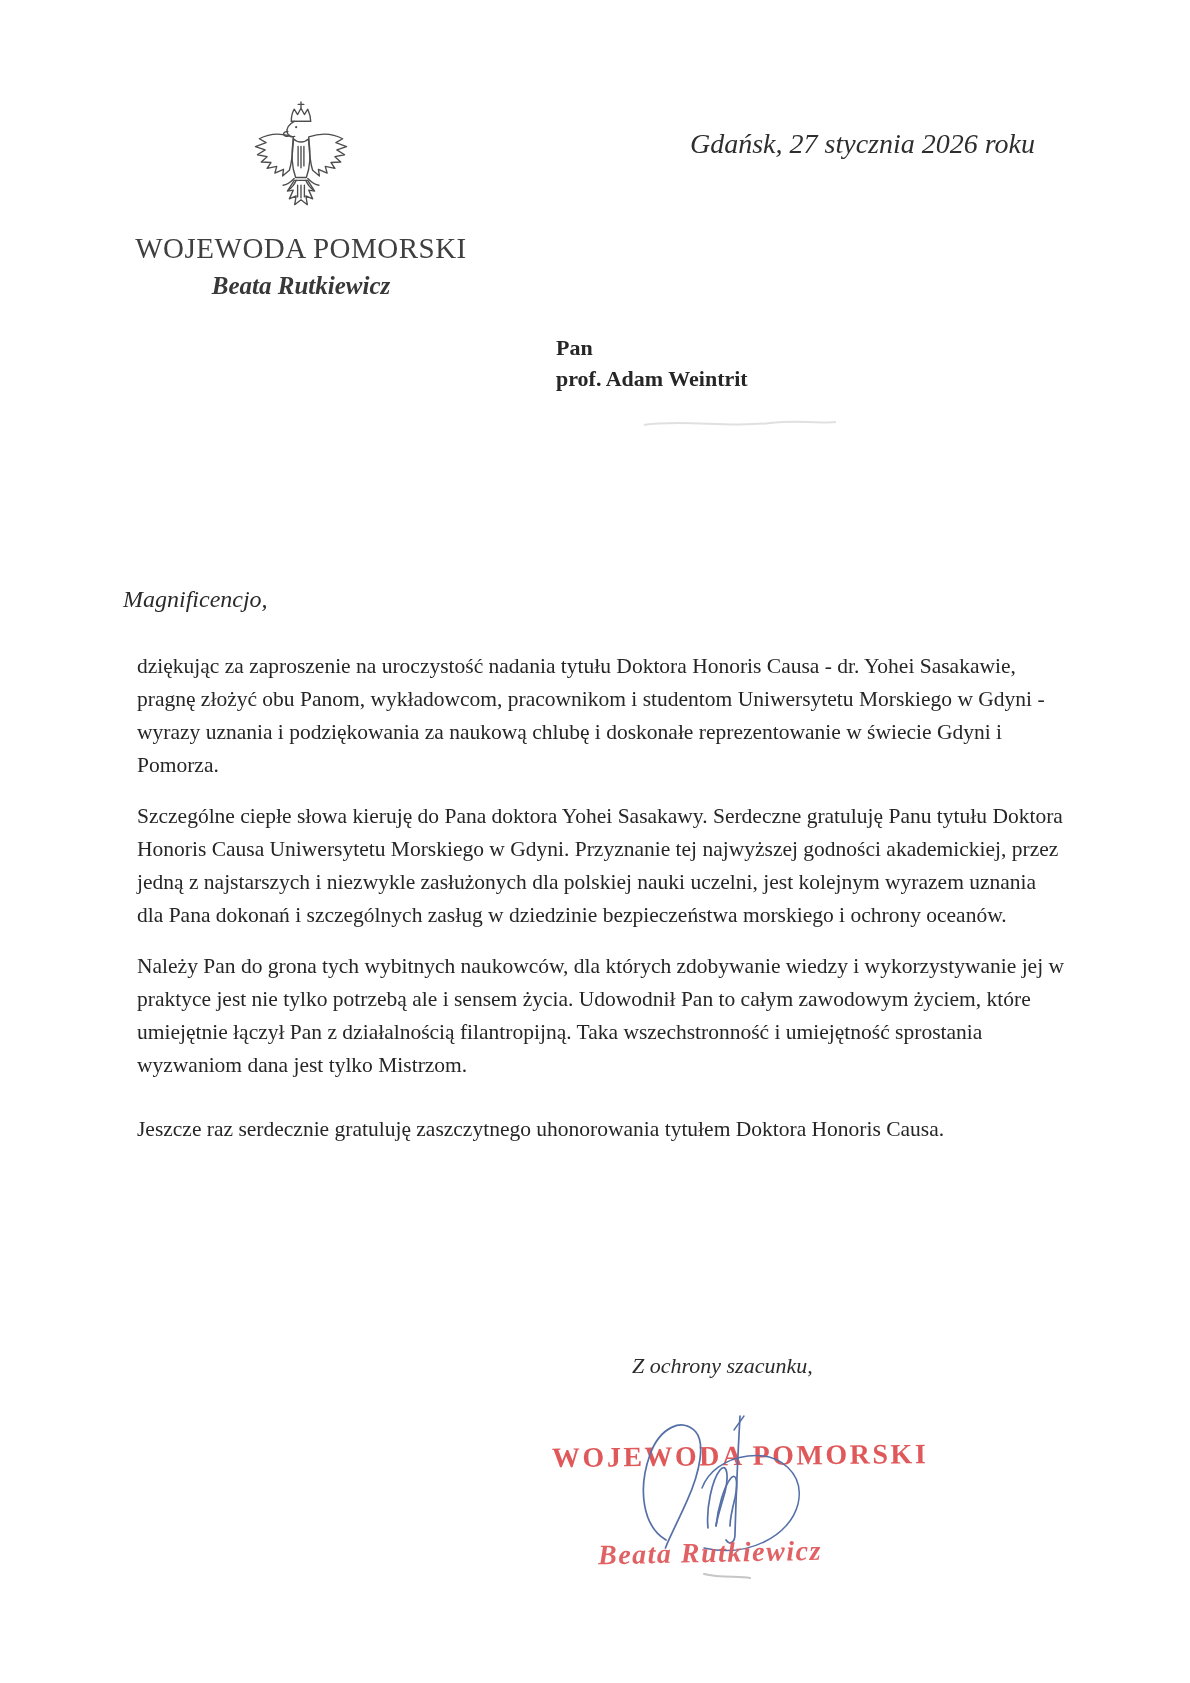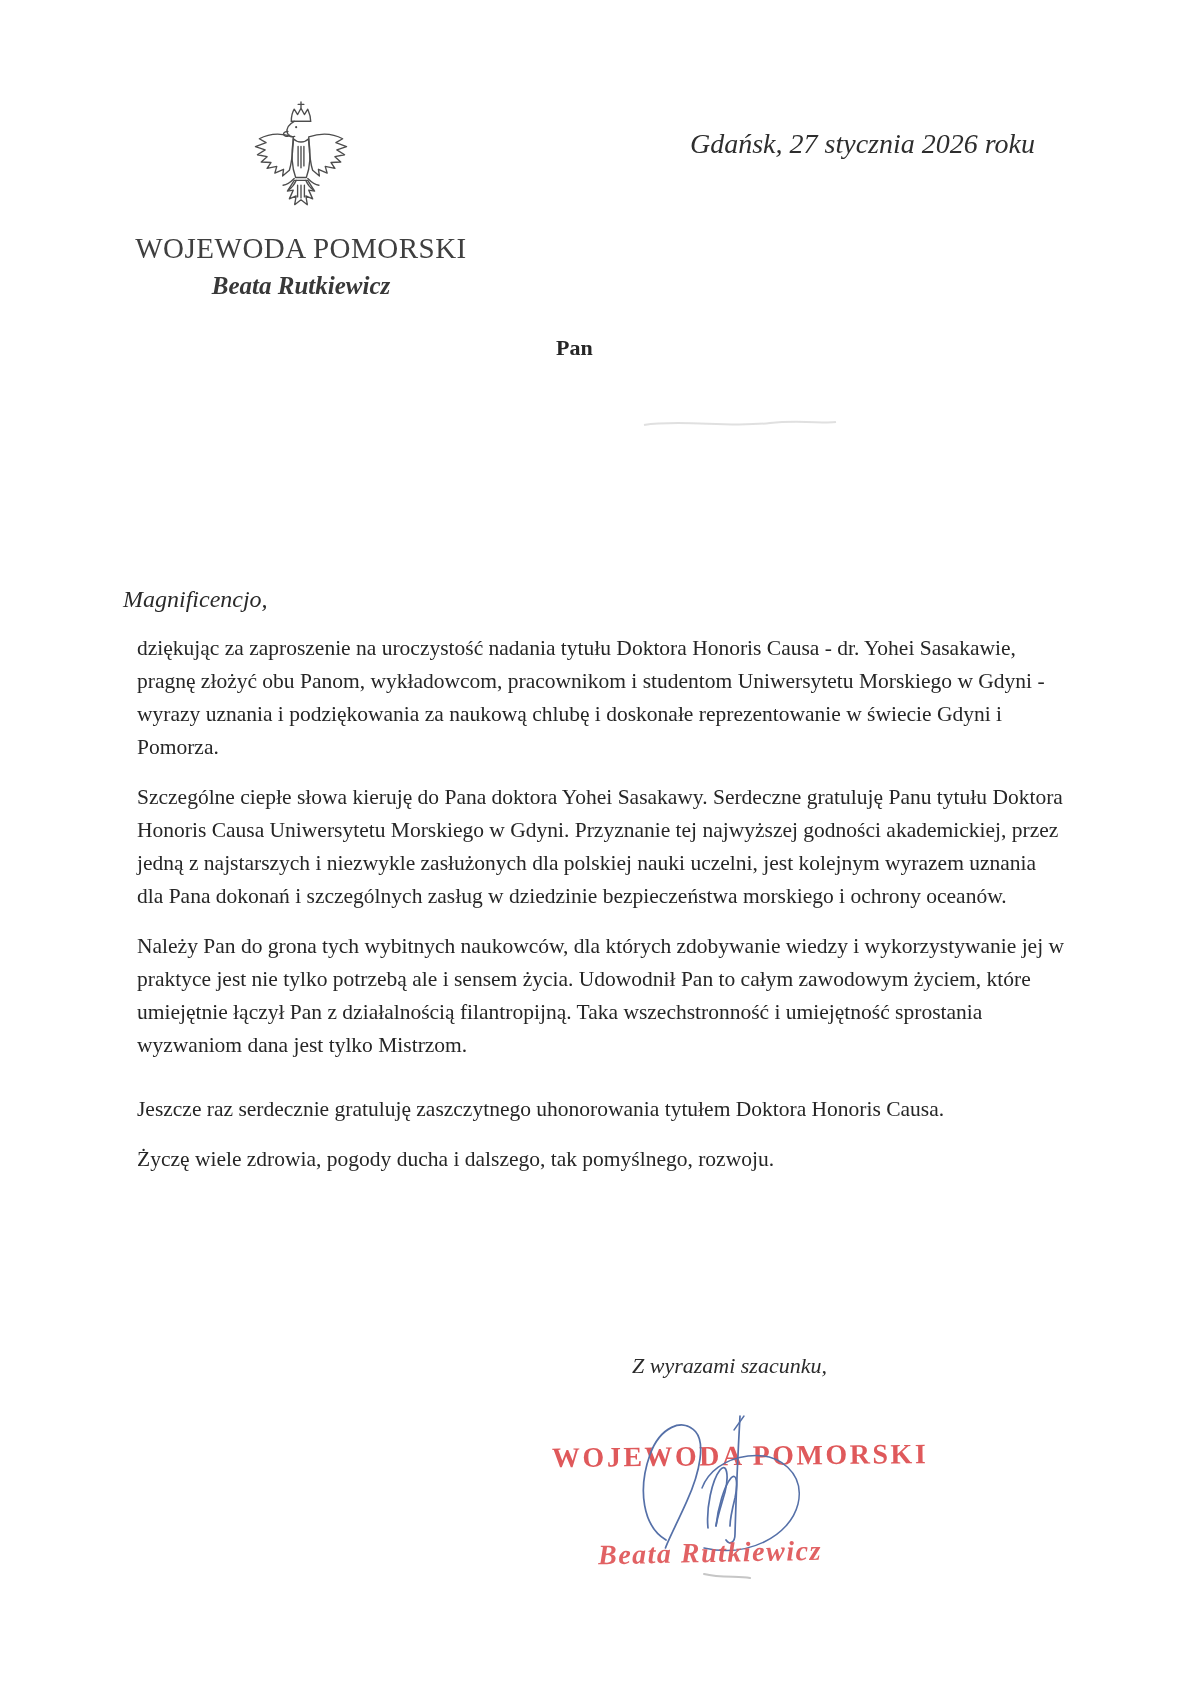--- a/index.html
+++ b/index.html
@@ -71,21 +71,21 @@
     color: #2a2a2a;
   }
   .letter-body {
     position: absolute;
     left: 137px; top: 632px;
     width: 928px;
     font-size: 21.5px;
     line-height: 33px;
     color: #262626;
   }
-  .letter-body p { margin-bottom: 17px; }
+  .letter-body p { margin-bottom: 17px; margin-top: 18px; }
   .letter-body p.gap-before { margin-top: 31px; }
 
   .closing {
     position: absolute;
     left: 632px; top: 1353px;
     font-size: 22px;
     font-style: italic;
     color: #2b2b2b;
   }
 
@@ -149,36 +149,36 @@
       <path d="M56.5,88 v12 M60,88 v13 M63.5,88 v12"></path>
     </svg>
     <div class="sender-office">WOJEWODA POMORSKI</div>
     <div class="sender-name">Beata Rutkiewicz</div>
   </div>
 
   <div class="date-line">Gdańsk, 27 stycznia 2026 roku</div>
 
   <div class="recipient">
     <div>Pan</div>
+    <div>prof. Adam Weintrit</div>
   </div>
   <svg class="recipient-artifact" width="200" height="14" viewBox="0 0 200 14" fill="none">
     <path d="M4,9 C40,3 90,12 130,7 C160,3.5 185,8 196,6" stroke="#9a9a9a" stroke-width="2"></path>
   </svg>
 
   <div class="salutation">Magnificencjo,</div>
 
   <div class="letter-body">
     <p>dziękując za zaproszenie na uroczystość nadania tytułu Doktora Honoris Causa - dr. Yohei Sasakawie, pragnę złożyć obu Panom, wykładowcom, pracownikom i studentom Uniwersytetu Morskiego w Gdyni - wyrazy uznania i podziękowania za naukową chlubę i doskonałe reprezentowanie w świecie Gdyni i Pomorza.</p>
     <p>Szczególne ciepłe słowa kieruję do Pana doktora Yohei Sasakawy. Serdeczne gratuluję Panu tytułu Doktora Honoris Causa Uniwersytetu Morskiego w Gdyni. Przyznanie tej najwyższej godności akademickiej, przez jedną z najstarszych i niezwykle zasłużonych dla polskiej nauki uczelni, jest kolejnym wyrazem uznania dla Pana dokonań i szczególnych zasług w dziedzinie bezpieczeństwa morskiego i ochrony oceanów.</p>
     <p>Należy Pan do grona tych wybitnych naukowców, dla których zdobywanie wiedzy i wykorzystywanie jej w praktyce jest nie tylko potrzebą ale i sensem życia. Udowodnił Pan to całym zawodowym życiem, które umiejętnie łączył Pan z działalnością filantropijną. Taka wszechstronność i umiejętność sprostania wyzwaniom dana jest tylko Mistrzom.</p>
     <p class="gap-before">Jeszcze raz serdecznie gratuluję zaszczytnego uhonorowania tytułem Doktora Honoris Causa.</p>
-    <p>Życzę wiele zdrowia, pogody ducha i dalszego, tak pomyślnego, rozwoju.</p>
   </div>
 
-  <div class="closing">Z wyrazami szacunku,</div>
+  <div class="closing">Z ochrony szacunku,</div>
 
   <div class="stamp-office">WOJEWODA POMORSKI</div>
 
   <svg class="signature-svg" width="230" height="180" viewBox="0 0 230 180" fill="none" stroke="#5570a8" stroke-width="1.7" stroke-linecap="round">
 
     <path d="M62,132 C38,120 30,84 40,48 C48,20 70,8 84,22 C94,32 92,60 80,92 C72,114 64,132 62,140" transform="rotate(4 60 75)"></path>
 
     <path d="M96,140 C140,150 182,128 190,96 C197,66 172,44 140,48 C116,51 100,64 94,80" stroke-width="1.5"></path>
 
     <path d="M100,120 C98,100 104,72 112,62 C119,54 121,68 117,84 C113,98 109,110 108,118"></path>

